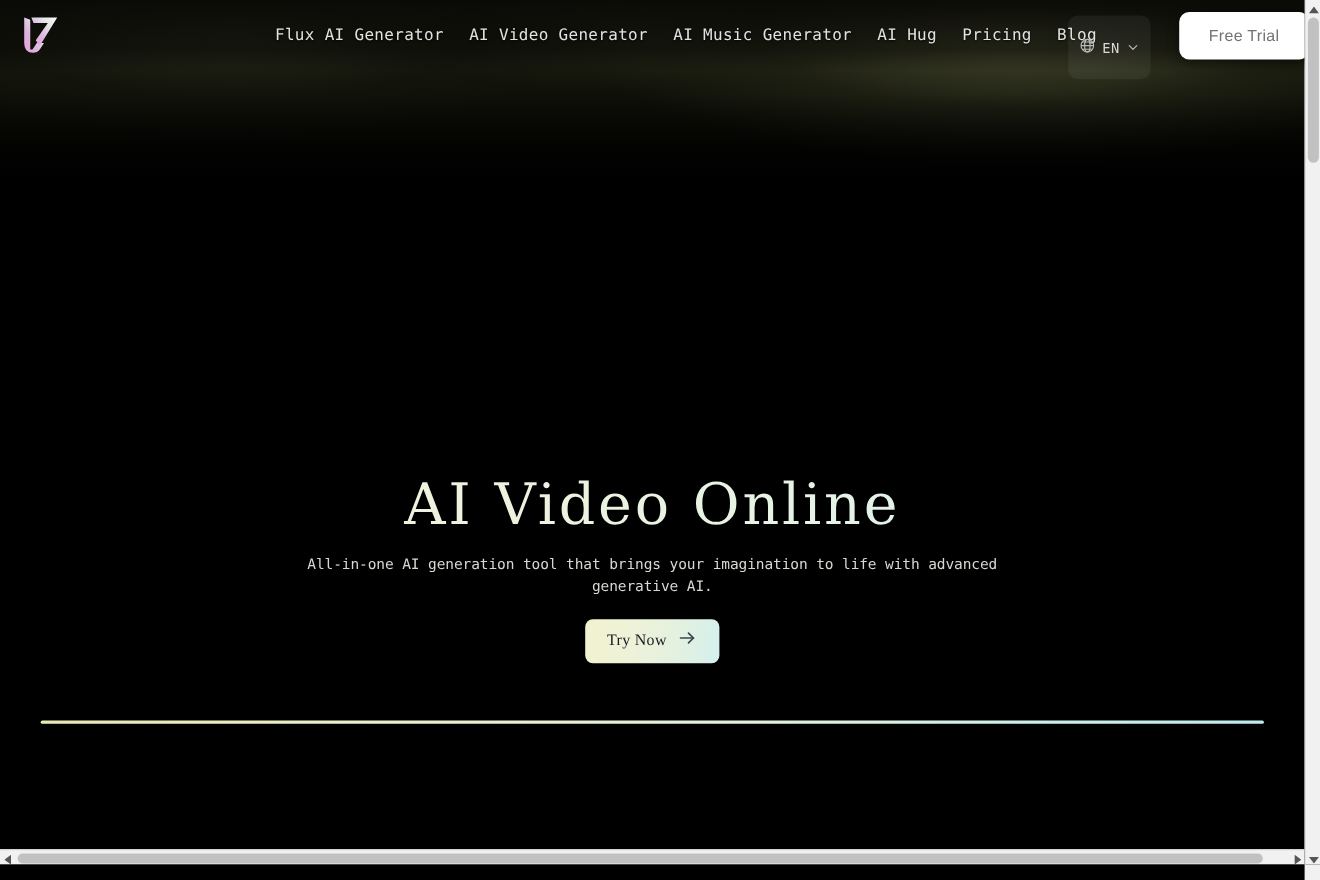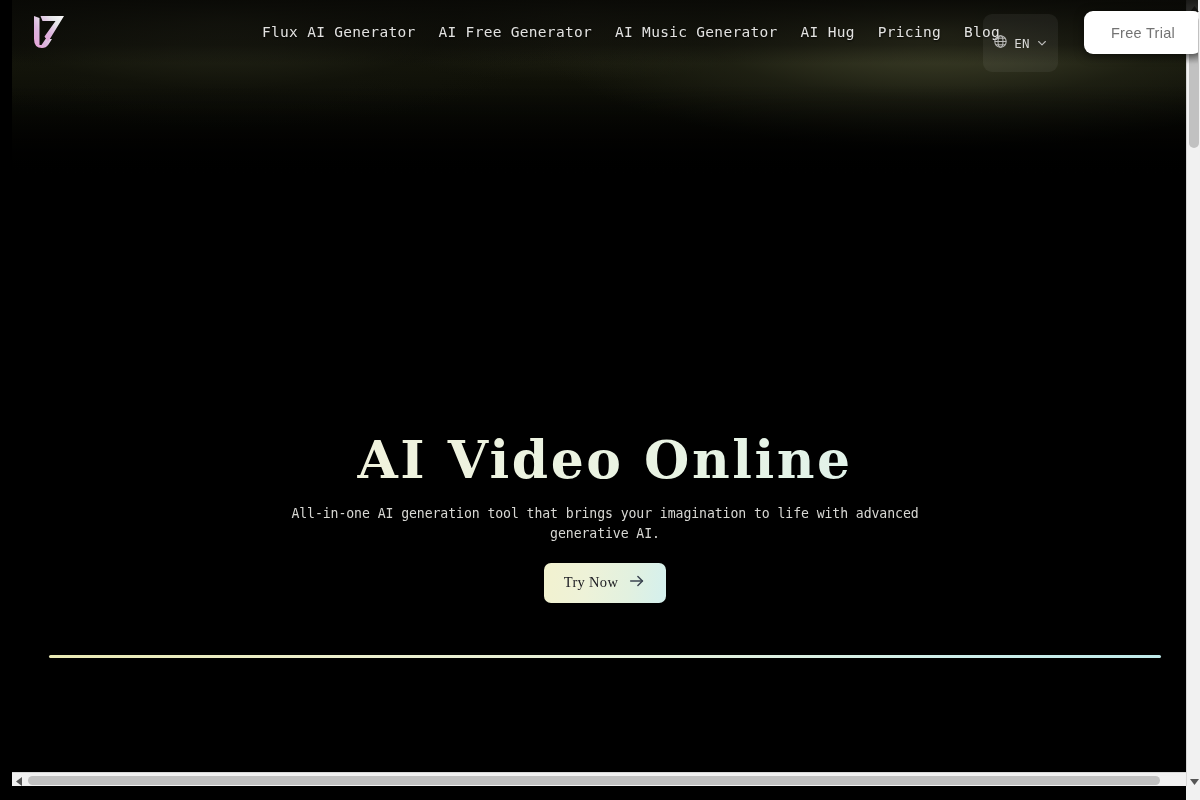--- a/index.html
+++ b/index.html
@@ -16,21 +16,21 @@
     position: relative;
     width: 1200px;
     height: 800px;
     background: #000000;
     overflow: hidden;
   }
 
   
   #viewport {
     position: absolute;
-    left: 12px;
+    left: 0;
     top: 0;
     width: 1186px;
     height: 786px;
     overflow: hidden;
     background: #000;
   }
 
   
   .bg-media {
     position: absolute;
@@ -140,21 +140,21 @@
     left: 0;
     top: 430px;
     width: 1186px;
     text-align: center;
   }
 
   .hero-title {
     margin: 0;
     font-size: 52px;
     line-height: 1.15;
-    font-weight: 700;
+    font-weight: 400;
     letter-spacing: 2.5px;
     font-family: "DejaVu Serif", serif;
     background: linear-gradient(100deg, #f3f3d2 0%, #f0f2dd 30%, #e8f3e4 58%, #ddf2ee 80%, #d6f1f0 100%);
     -webkit-background-clip: text;
     background-clip: text;
     color: transparent;
     -webkit-text-fill-color: transparent;
   }
 
   .hero-sub {
@@ -272,21 +272,21 @@
               <stop offset="100%" stop-color="#fafafa"></stop>
             </linearGradient>
           </defs>
           <path d="M6 4 L6 27 Q6 36 14 36 Q18 36 20.5 32.5 L24 27 L17.5 27 L13.5 33 L11.5 33 L11.5 6 Z" fill="url(#lg)"></path>
           <path d="M12.5 4 L36 4 L20 30 L16.5 24.5 L27.5 9 L14.5 9 Z" fill="url(#lg)"></path>
         </svg>
       </a>
 
       <div class="nav">
         <span class="nav-item">Flux AI Generator</span>
-        <span class="nav-item">AI Free Generator</span>
+        <span class="nav-item">AI Video Generator</span>
         <span class="nav-item">AI Music Generator</span>
         <span class="nav-item">AI Hug</span>
         <span class="nav-item">Pricing</span>
         <span class="nav-item">Blog</span>
       </div>
 
       <div class="lang-select">
         <span class="globe-icon">
           <svg width="15" height="15" viewBox="0 0 20 20" fill="none" stroke="#b9b9b7" stroke-width="1.4">
             <circle cx="10" cy="10" r="7.6"></circle>

